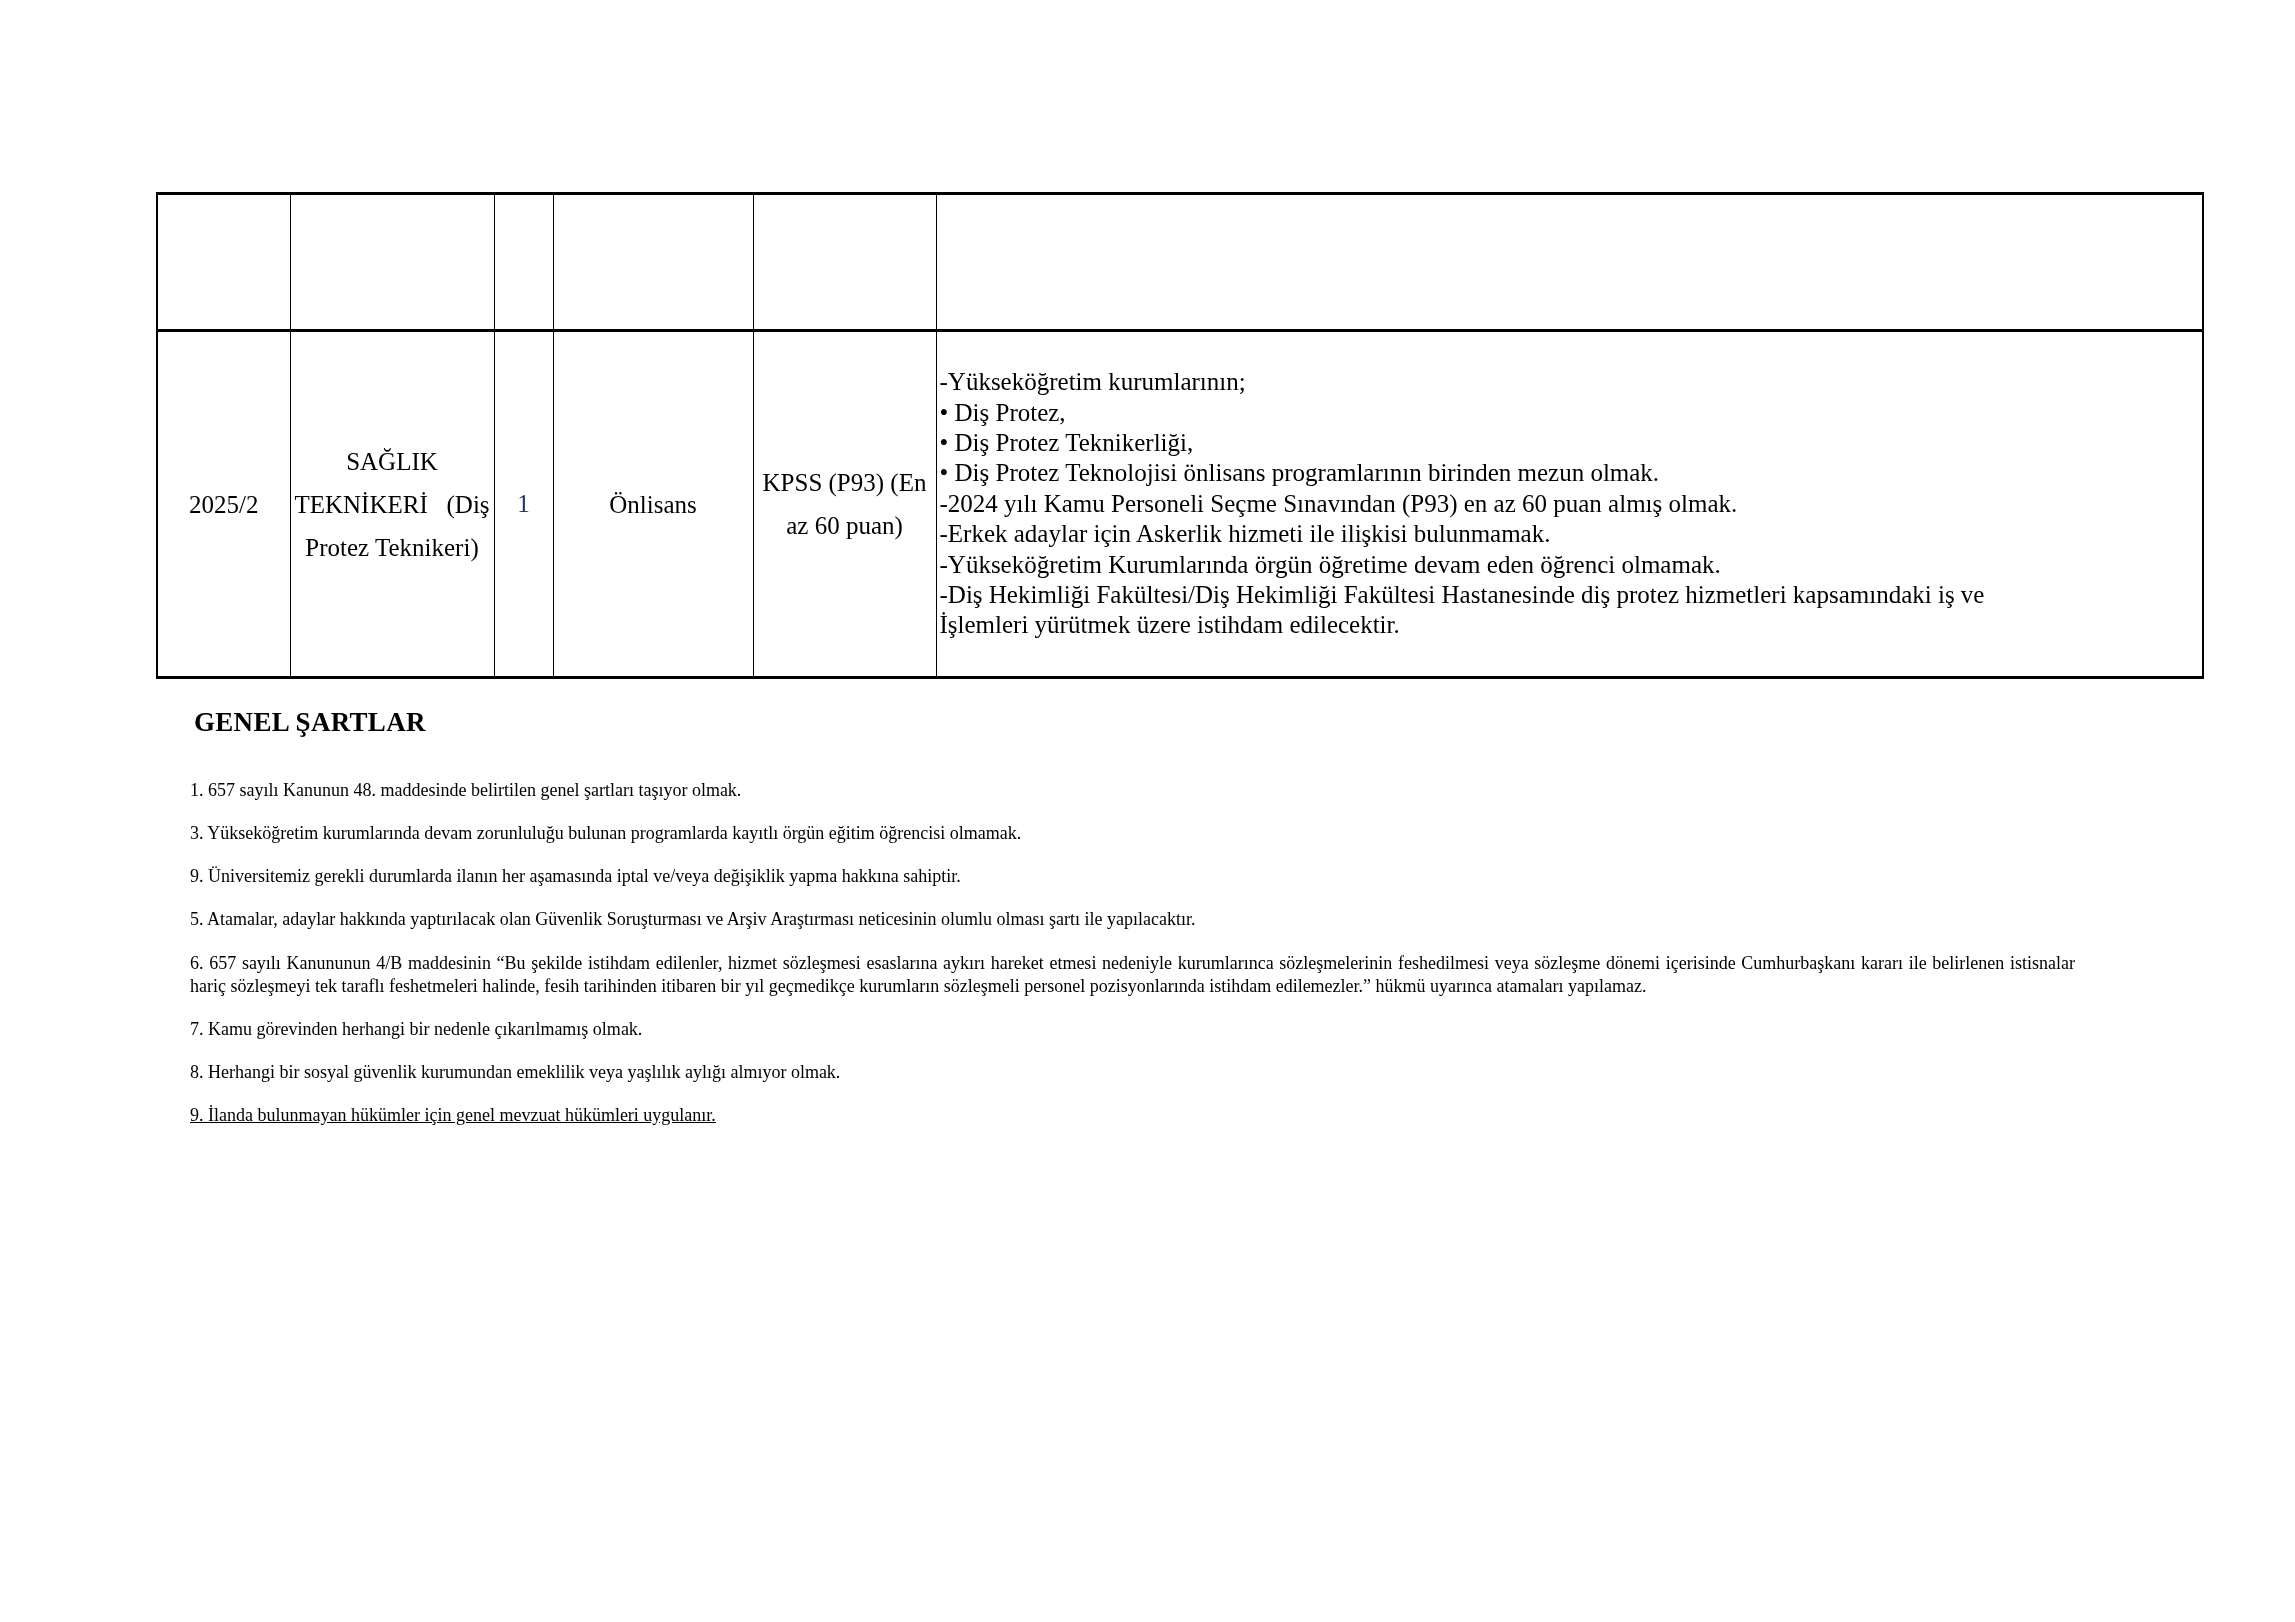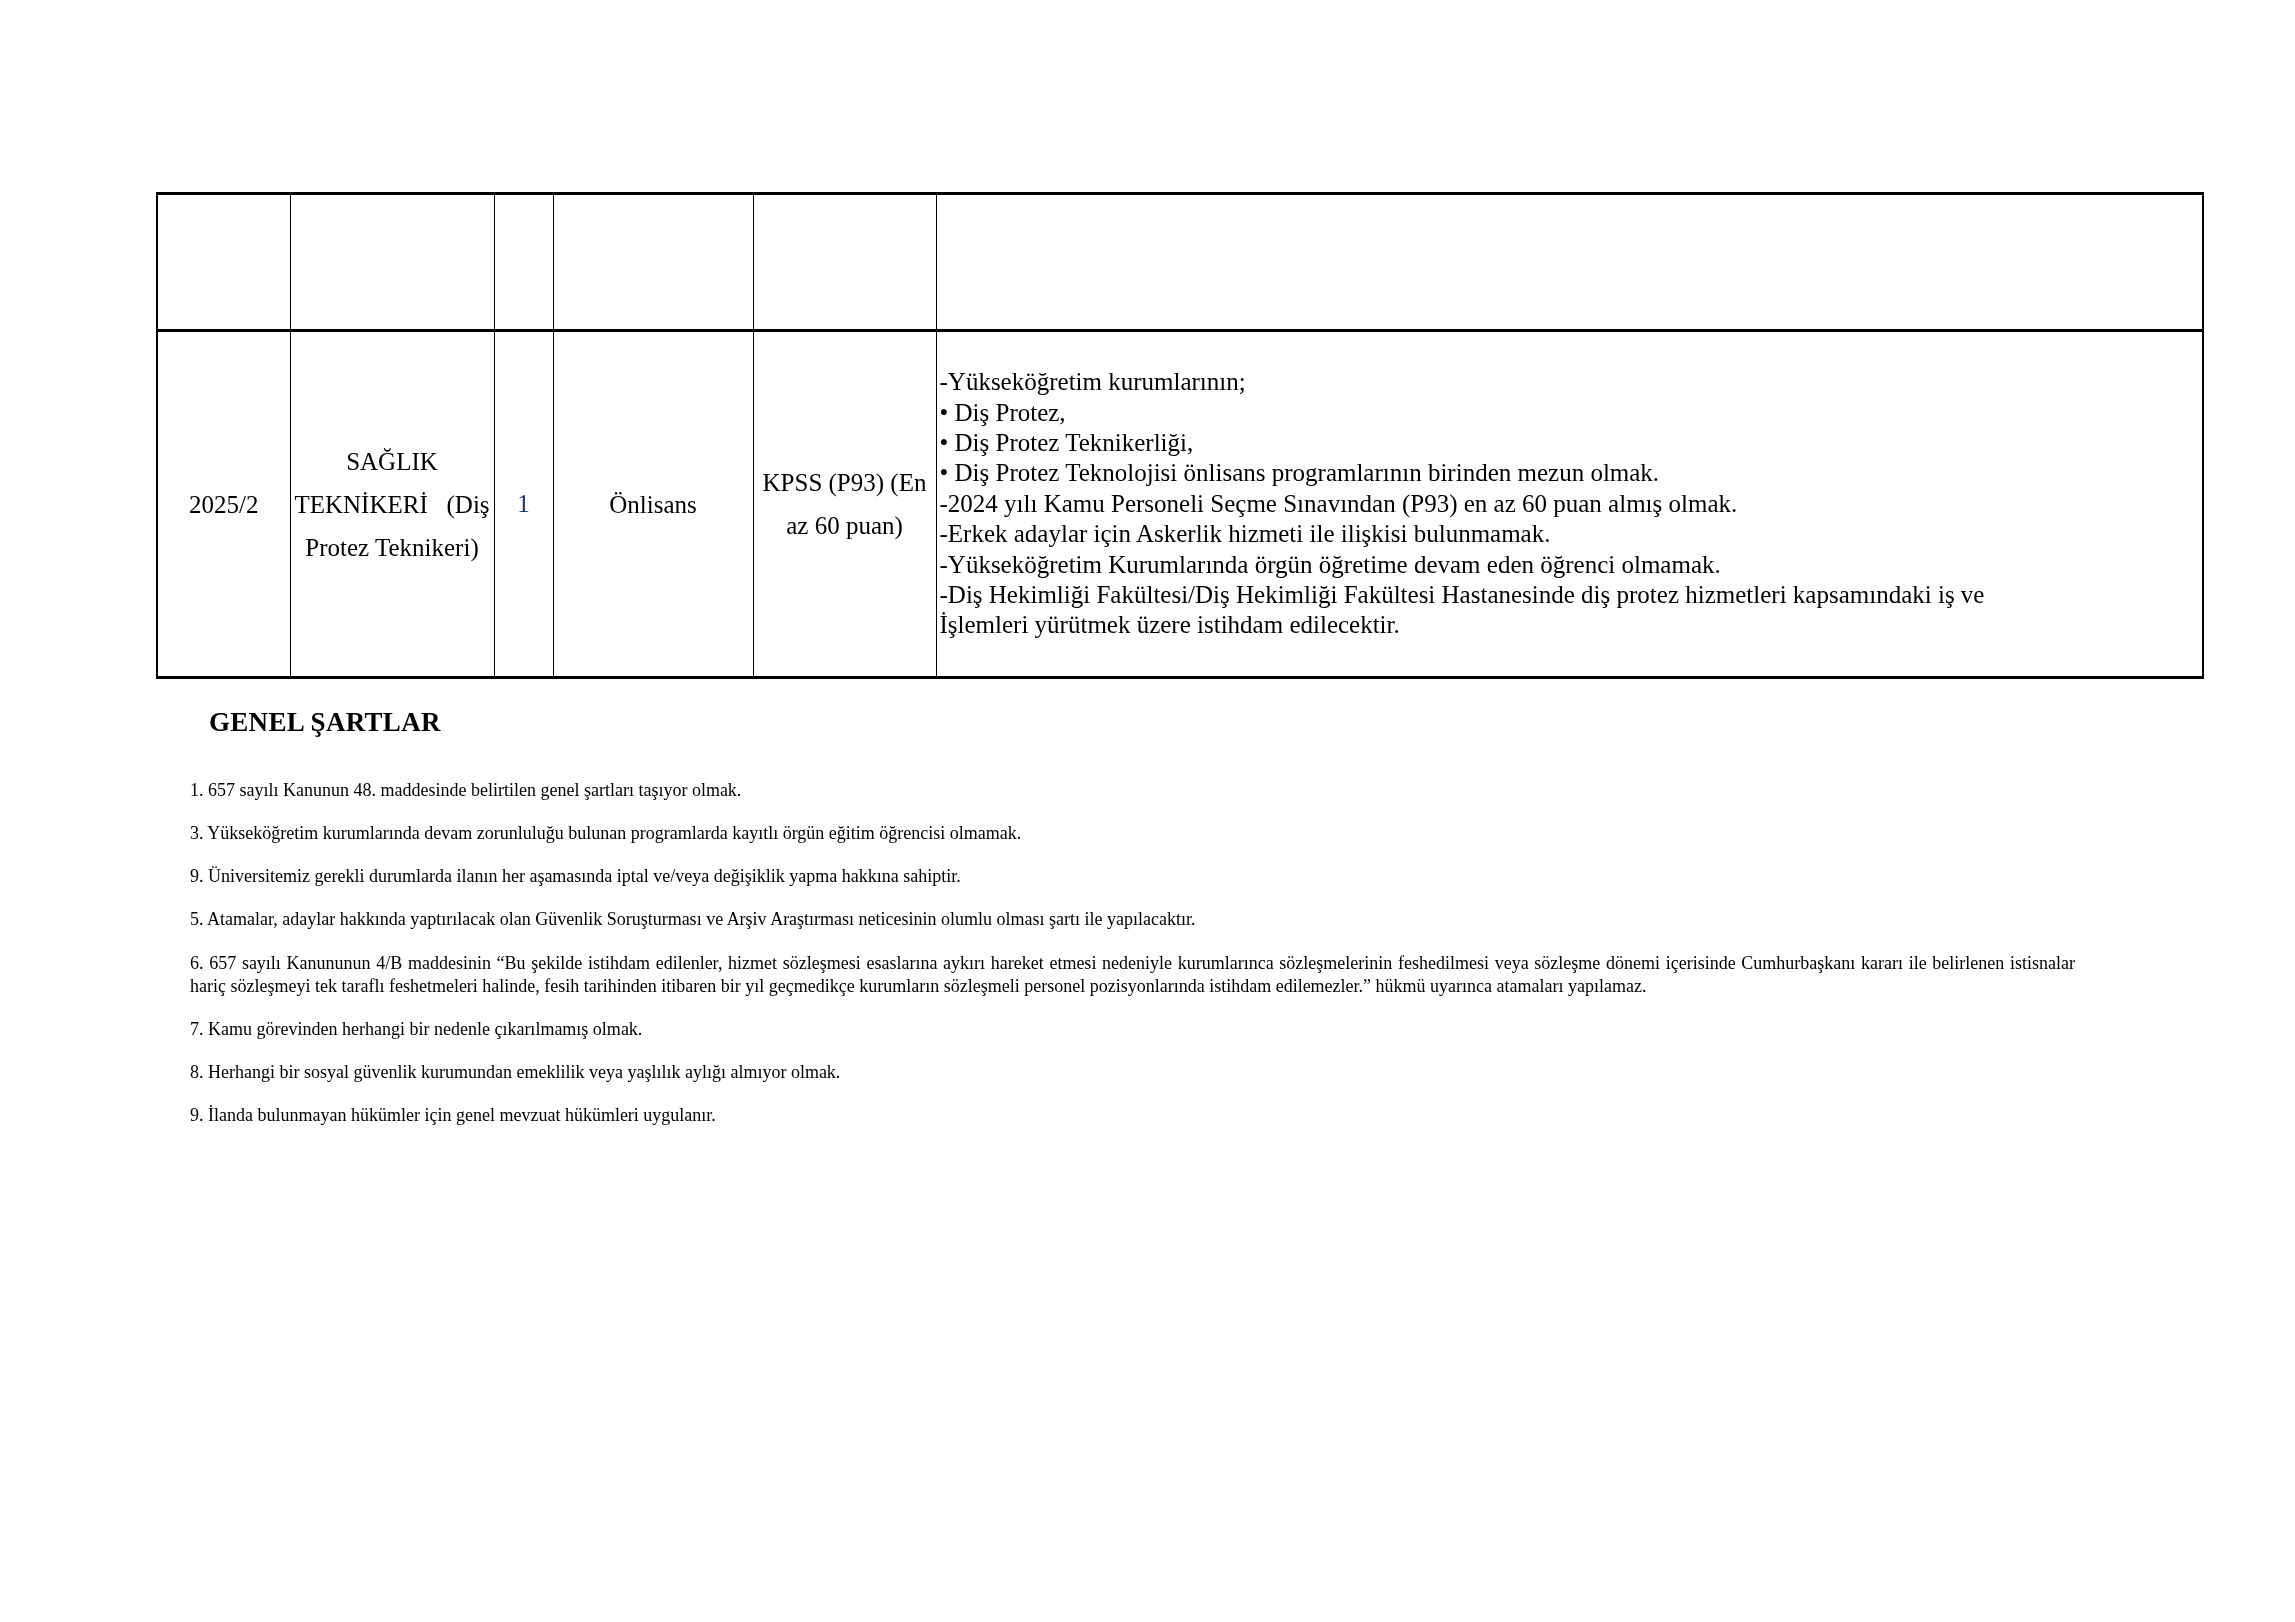--- a/index.html
+++ b/index.html
@@ -96,34 +96,34 @@
     position: absolute;
     left: 190px;
     top: 707px;
     width: 1885px;
   }
 
   .section-heading {
     font-size: 27px;
     font-weight: bold;
     letter-spacing: 0.3px;
-    margin: 0 0 41px 19px;
+    margin: 0 0 41px 4px;
   }
 
   .item {
     font-size: 18px;
     line-height: 1.285;
     margin: 0 0 20px 0;
     text-align: left;
   }
   .item.justified {
     text-align: justify;
     text-justify: inter-word;
   }
-  .item:last-child { margin-bottom: 0; }
+  .item:last-child { margin-bottom: 0; text-decoration: underline; }
 </style>
 </head>
 <body>
 
 <div class="page">
 
   <div class="table-wrap">
     <table class="ilan-table">
       <colgroup>
         <col class="c-code">

